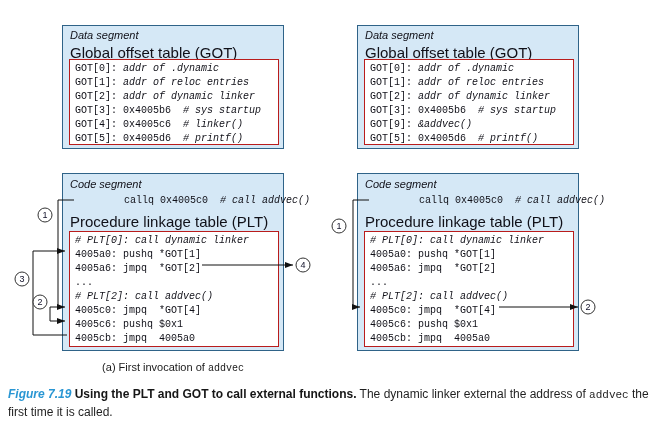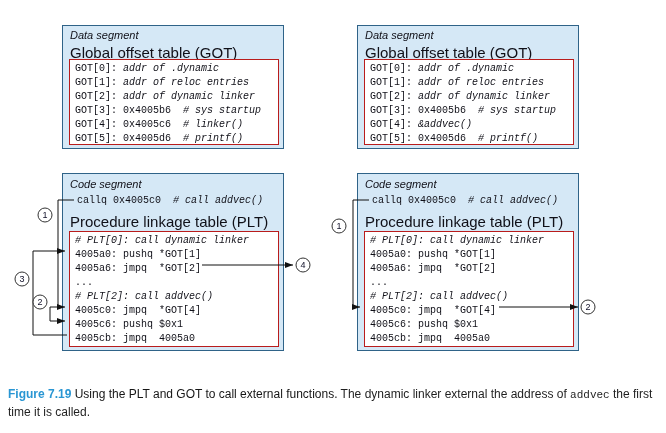--- a/index.html
+++ b/index.html
@@ -6,30 +6,30 @@
   #canvas{position:relative;width:666px;height:433px;background:#fff;overflow:hidden;
           font-family:"Liberation Sans",sans-serif;color:#111;}
   .box{position:absolute;background:#d5e8f6;border:1px solid #2f6388;box-sizing:border-box;}
   .box-title{position:absolute;left:7px;font-size:11px;font-style:italic;color:#101018;}
   .box-sub{position:absolute;left:7px;font-size:15px;color:#101018;}
   .inner{position:absolute;background:#fff;border:1px solid #b91c1c;box-sizing:border-box;
          padding:2px 0 16px 5px;}
   .code-row{font-family:"Liberation Mono","DejaVu Sans Mono",monospace;font-size:10px;
             line-height:14px;white-space:pre;color:#101018;}
   .call-row{position:absolute;font-family:"Liberation Mono","DejaVu Sans Mono",monospace;
-            font-size:10px;line-height:14px;white-space:pre;color:#101018;}
+            font-size:10px;line-height:14px;white-space:pre;color:#101018;margin-left:47px;}
   .seg-c{font-style:normal;}
   .seg-ci{font-style:italic;}
   .seg-cbi{font-style:italic;font-weight:normal;}
   .sub-caption{position:absolute;font-size:11px;color:#1a1a1a;text-align:center;width:222px;}
   .sub-caption .mono{font-family:"Liberation Mono","DejaVu Sans Mono",monospace;font-size:10px;}
   #figure-caption{position:absolute;left:8px;top:386px;width:652px;font-size:12px;
                   line-height:17px;color:#1f1f1f;}
-  .cap-fig{color:#2996d3;font-weight:bold;}
-  .cap-bold{font-weight:normal;color:#161616;}
+  .cap-fig{color:#2996d3;font-weight:bold;font-style:italic;}
+  .cap-bold{font-weight:bold;color:#161616;}
   .cap-mono{font-family:"Liberation Mono","DejaVu Sans Mono",monospace;font-size:11px;}
   #overlay{position:absolute;left:0;top:0;width:666px;height:433px;pointer-events:none;}
 </style>
 </head>
 <body>
 
 <div id="canvas">
 
   <div class="box" style="left:62px;top:25px;width:222px;height:124px;">
     <div class="box-title" style="top:3px;">Data segment</div>
@@ -53,30 +53,31 @@
         <div class="code-row"><span class="seg-c">4005a0: pushq *GOT[1]</span></div>
         <div class="code-row"><span class="seg-c">4005a6: jmpq  *GOT[2]</span></div>
         <div class="code-row"><span class="seg-c">...</span></div>
         <div class="code-row"><span class="seg-ci"># PLT[2]: call addvec()</span></div>
         <div class="code-row"><span class="seg-c">4005c0: jmpq  *GOT[4]</span></div>
         <div class="code-row"><span class="seg-c">4005c6: pushq $0x1</span></div>
         <div class="code-row"><span class="seg-c">4005cb: jmpq  4005a0</span></div>
       </div>
   </div>
 
+  <div class="sub-caption" style="left:62px;top:361px;"><span>(a) First invocation of </span><span class="mono">addvec</span></div>
 
   <div class="box" style="left:357px;top:25px;width:222px;height:124px;">
     <div class="box-title" style="top:3px;">Data segment</div>
     <div class="box-sub" style="top:18px;">Global offset table (GOT)</div>
     <div class="inner" style="left:6px;top:33px;width:210px;height:86px;">
         <div class="code-row"><span class="seg-c">GOT[0]: </span><span class="seg-ci">addr of .dynamic</span></div>
         <div class="code-row"><span class="seg-c">GOT[1]: </span><span class="seg-ci">addr of reloc entries</span></div>
         <div class="code-row"><span class="seg-c">GOT[2]: </span><span class="seg-ci">addr of dynamic linker</span></div>
         <div class="code-row"><span class="seg-c">GOT[3]: 0x4005b6  </span><span class="seg-ci"># sys startup</span></div>
-        <div class="code-row"><span class="seg-c">GOT[4]: </span><span class="seg-cbi">&amp;addvec()</span></div>
+        <div class="code-row"><span class="seg-c">GOT[9]: </span><span class="seg-cbi">&amp;addvec()</span></div>
         <div class="code-row"><span class="seg-c">GOT[5]: 0x4005d6  </span><span class="seg-ci"># printf()</span></div>
       </div>
   </div>
 
   <div class="box" style="left:357px;top:173px;width:222px;height:178px;">
     <div class="box-title" style="top:4px;">Code segment</div>
     <div class="call-row" style="left:14px;top:20px;"><div class="code-row"><span class="seg-c">callq 0x4005c0  </span><span class="seg-ci"># call addvec()</span></div></div>
     <div class="box-sub" style="top:39px;">Procedure linkage table (PLT)</div>
     <div class="inner" style="left:6px;top:57px;width:210px;height:116px;">
         <div class="code-row"><span class="seg-ci"># PLT[0]: call dynamic linker</span></div>

